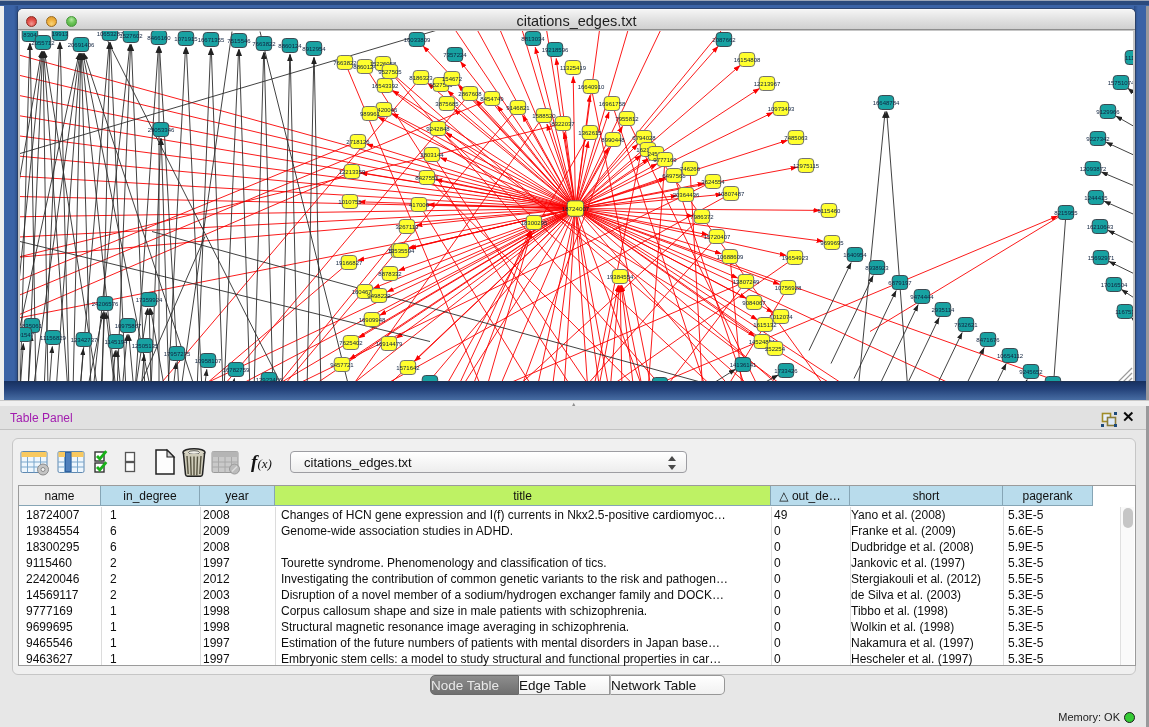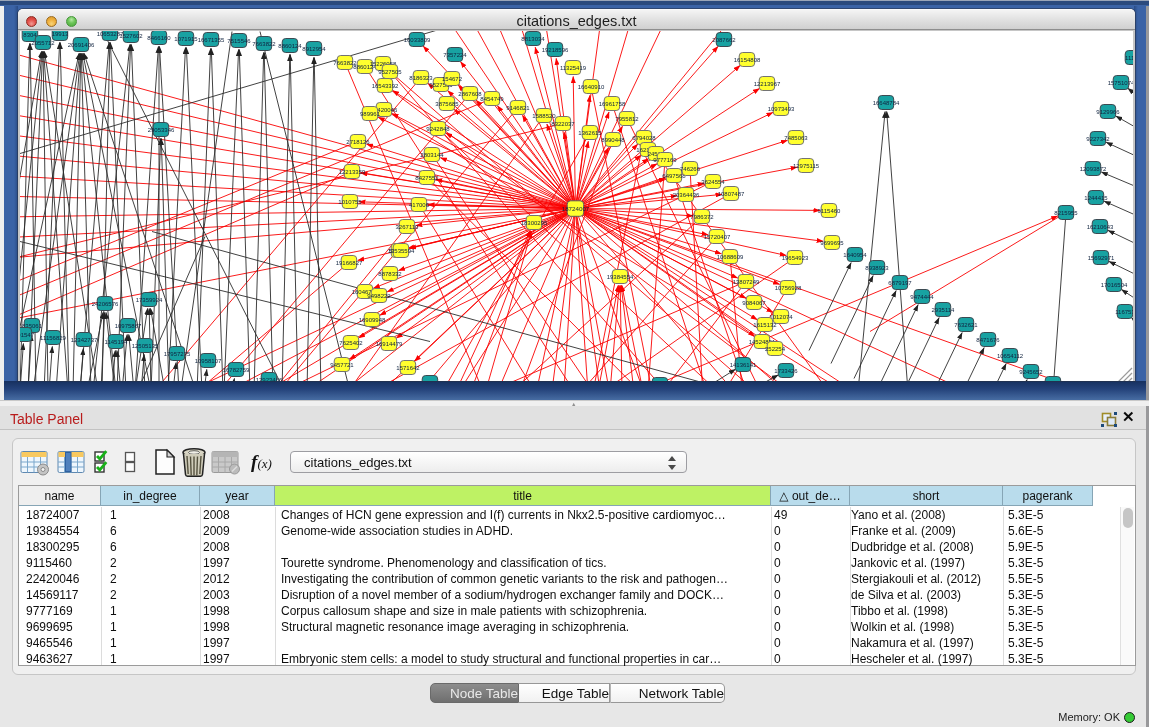--- a/index.html
+++ b/index.html
@@ -28,41 +28,41 @@
 #canvas { position:absolute; left:2px; top:21.5px; width:1113px; height:350.5px; background:#fff; overflow:hidden; }
 
 
 #splitter { position:absolute; left:0; top:400px; width:1149px; height:6px; background:#f0f0f0; border-top:1px solid #c9c9c9; }
 #splitter .grab { position:absolute; left:571px; top:0; color:#909090; font-size:5.5px; }
 
 
 #south { position:absolute; left:0; top:406px; width:1149px; height:321px; background:#e7e7e7; }
 #south .rframe { position:absolute; right:0; top:0; width:3px; height:321px; background:#99999b; }
 #tpbar { position:absolute; left:0; top:0; width:1146px; height:24px; background:#e1e1e1; border-bottom:1px solid #c2c2c2; }
-#tpbar .t { position:absolute; left:10px; top:5px; font-size:14px; color:#b91c1c; }
+#tpbar .t { position:absolute; left:10px; top:5px; font-size:12px; color:#a21caf; }
 #tpbar .x { position:absolute; left:1122px; top:2px; font-size:15px; font-weight:bold; color:#0a0a0a; }
 
 #container { position:absolute; left:12px; top:32px; width:1124px; height:237px; background:#f0f0f0; border:1px solid #c6c6c6; border-radius:6px; }
 
 
 #toolbar { position:absolute; left:0; top:0; width:280px; height:46px; }
 .dropdown { position:absolute; left:277px; top:12px; width:397px; height:22px; background:linear-gradient(180deg,#ffffff,#ededed); border:1px solid #9d9da2; border-radius:4px; }
 .dropdown .dt { position:absolute; left:13px; top:3px; font-size:13px; color:#111; }
 .dropdown .steppers { position:absolute; right:9px; top:3px; }
 
 
 #tbl { position:absolute; left:5px; top:46px; width:1118px; height:181px; background:#fff; border:1px solid #9b9b9b; }
 .hcell { position:absolute; top:0; height:20px; background:#b9dcec; border-right:1px solid #86a5b5; border-bottom:1px solid #86a5b5; font-size:12px; color:#111; text-align:center; line-height:20px; }
 .row { position:absolute; height:16px; font-size:12px; color:#0e0e0e; line-height:16px; white-space:nowrap; }
 #vscroll { position:absolute; right:1px; top:21px; width:14px; height:158px; background:#fafafa; border-left:1px solid #e0e0e0;}
 #vscroll .thumb { position:absolute; left:2px; top:1px; width:10px; height:20px; background:#c6c6c6; border-radius:5px; }
 
 
 #tabs { position:absolute; left:430px; top:269px; height:19.5px; font-size:13.5px; }
-.seg { position:absolute; top:8px; height:19.5px; line-height:19px; text-align:right; border:1px solid #979797; background:linear-gradient(180deg,#ffffff,#f1f1f1); color:#111; }
+.seg { position:absolute; top:0; height:19.5px; line-height:19px; text-align:left; border:1px solid #979797; background:linear-gradient(180deg,#ffffff,#f1f1f1); color:#111; }
 .seg.sel { background:linear-gradient(180deg,#8d8d8d,#6f6f6f); color:#e9e9e9; border-color:#6a6a6a; }
 
 #status { position:absolute; right:14px; top:305px; font-size:11px; color:#222; }
 #status .dot { display:inline-block; width:11px; height:11px; border-radius:50%; background:#35cb35; border:1px solid #1c1c1c; vertical-align:-2px; margin-left:4px; }
 </style>
 </head>
 <body>
 <div id="page">
   <div id="desktop">
     <div class="topstrip"></div>
@@ -754,20 +754,21 @@
 <div class="row" style="left:7px;top:133px">9699695</div>
 <div class="row" style="left:91px;top:133px">1</div>
 <div class="row" style="left:184px;top:133px">1998</div>
 <div class="row" style="left:262px;top:133px">Structural magnetic resonance image averaging in schizophrenia.</div>
 <div class="row" style="left:755px;top:133px">0</div>
 <div class="row" style="left:832px;top:133px">Wolkin et al. (1998)</div>
 <div class="row" style="left:989px;top:133px">5.3E-5</div>
 <div class="row" style="left:7px;top:149px">9465546</div>
 <div class="row" style="left:91px;top:149px">1</div>
 <div class="row" style="left:184px;top:149px">1997</div>
+<div class="row" style="left:262px;top:149px">Estimation of the future numbers of patients with mental disorders in Japan base…</div>
 <div class="row" style="left:755px;top:149px">0</div>
 <div class="row" style="left:832px;top:149px">Nakamura et al. (1997)</div>
 <div class="row" style="left:989px;top:149px">5.3E-5</div>
 <div class="row" style="left:7px;top:165px">9463627</div>
 <div class="row" style="left:91px;top:165px">1</div>
 <div class="row" style="left:184px;top:165px">1997</div>
 <div class="row" style="left:262px;top:165px">Embryonic stem cells: a model to study structural and functional properties in car…</div>
 <div class="row" style="left:755px;top:165px">0</div>
 <div class="row" style="left:832px;top:165px">Hescheler et al. (1997)</div>
 <div class="row" style="left:989px;top:165px">5.3E-5</div>

